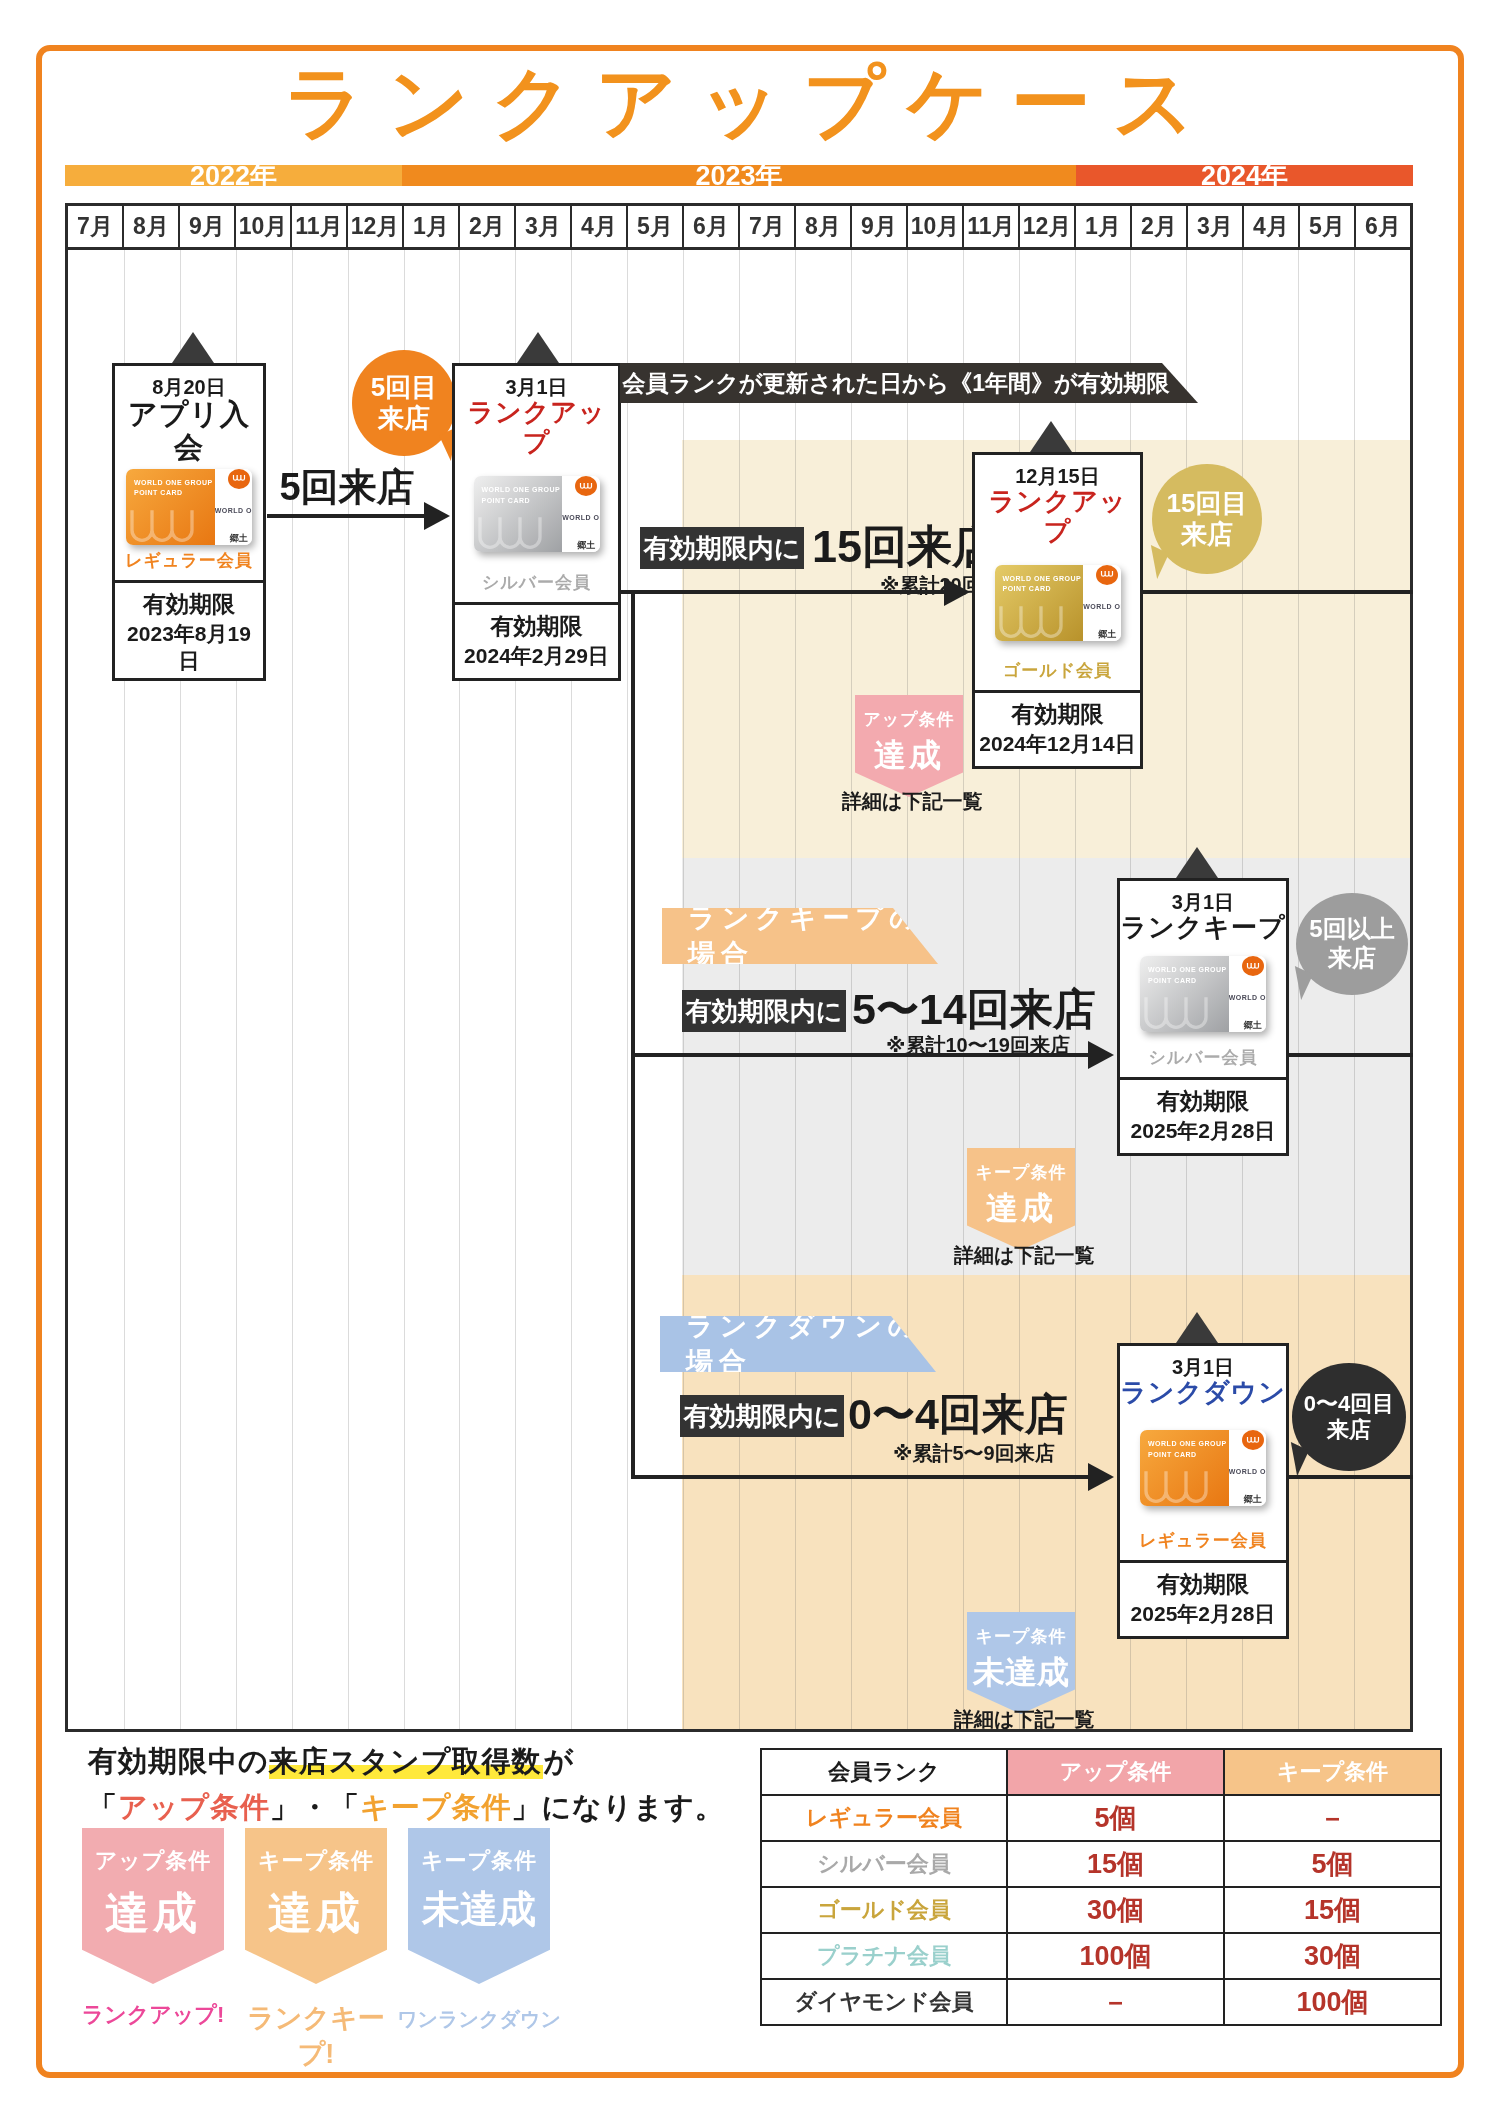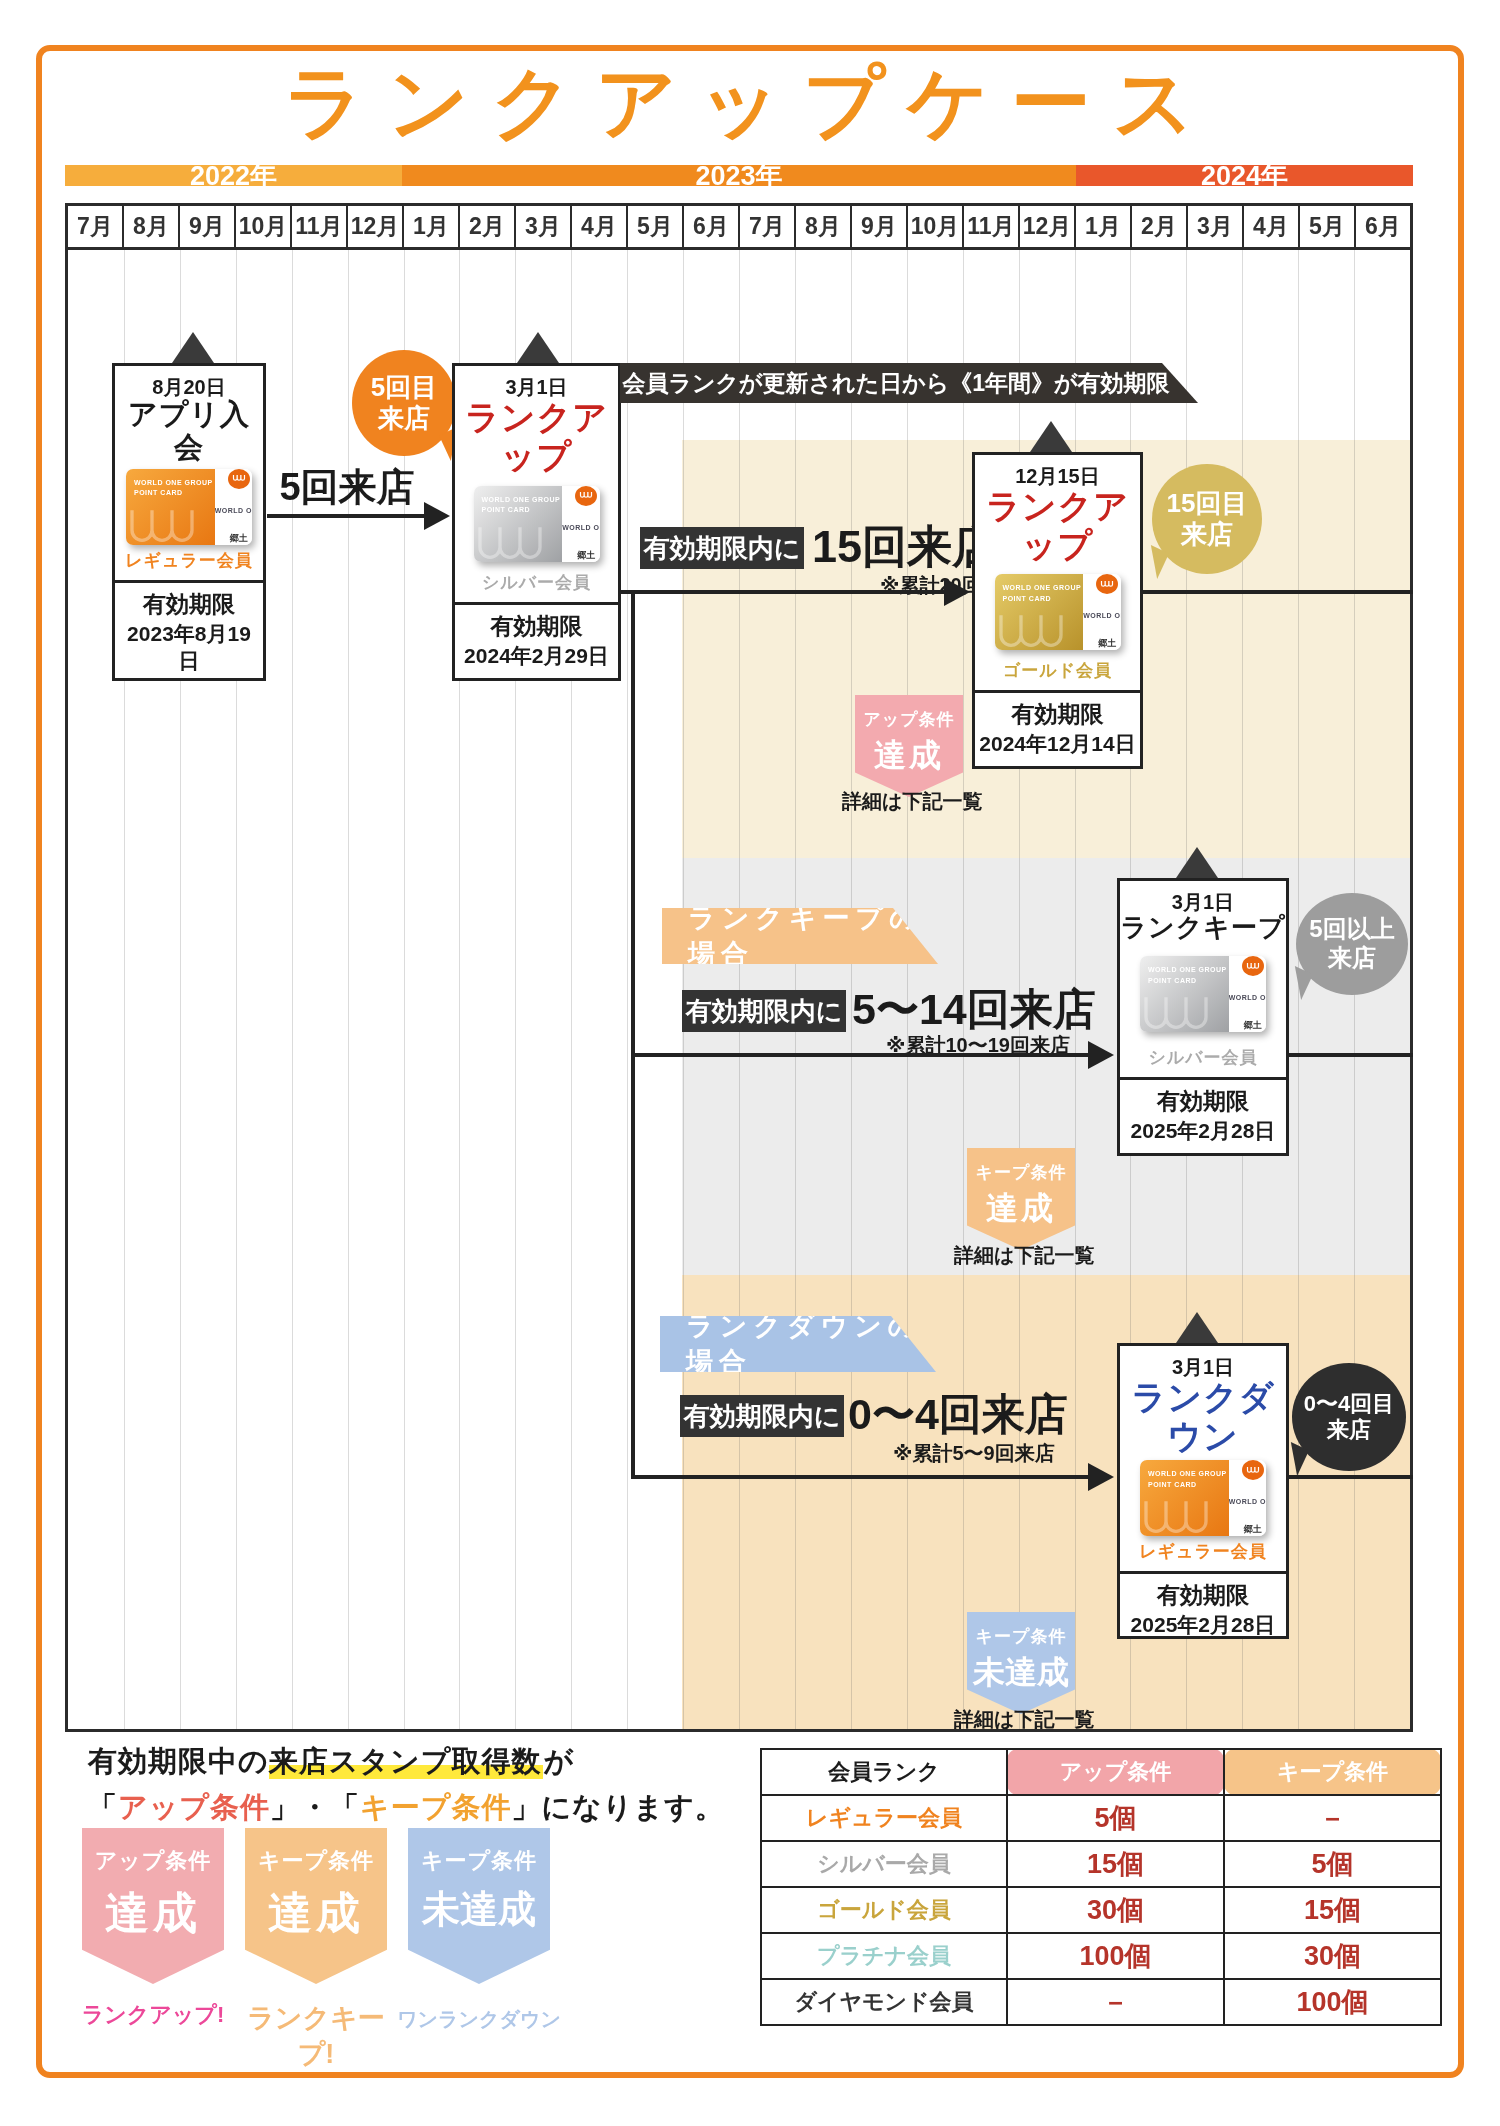--- a/index.html
+++ b/index.html
@@ -38,21 +38,21 @@
   .vl{position:absolute;width:4px;background:#222;}
   .ar{position:absolute;width:0;height:0;border-top:14px solid transparent;border-bottom:14px solid transparent;
       border-left:26px solid #222;}
 
   
   .cbox{position:absolute;background:#fff;border:3px solid #222;box-sizing:border-box;text-align:center;
         display:flex;flex-direction:column;}
   .cbox .top{flex:1;display:flex;flex-direction:column;align-items:center;justify-content:space-between;
              padding:10px 0 8px;}
   .cbox .date{font-size:20px;font-weight:700;line-height:1.1;}
-  .cbox .event{font-size:34px;font-weight:900;line-height:1.15;letter-spacing:1px;}
+  .cbox .event{font-size:26px;font-weight:900;line-height:1.15;letter-spacing:1px;}
   .event.black{color:#1a1a1a;font-size:29px;}
   .event.red{color:#C8241E;}
   .event.blue{color:#2B4BA8;}
   .cbox .member{font-size:17px;font-weight:bold;letter-spacing:1px;}
   .member.orange{color:#F0831F;}
   .member.silver{color:#ABABAB;}
   .member.gold{color:#C9A53C;}
   .cbox .expiry{border-top:3px solid #222;padding:7px 2px 9px;font-weight:bold;line-height:1.3;}
   .expiry .el{font-size:23px;}
   .expiry .ed{font-size:21px;}
@@ -138,21 +138,21 @@
   #fr3{left:408px;background:#AFC7E8;}
   #fr3 .rs{font-size:38px;letter-spacing:0;}
   .fresult{position:absolute;top:2000px;width:172px;text-align:center;font-weight:900;}
   #fres1{left:67px;color:#ec4899;font-size:22px;}
   #fres2{left:230px;color:#F5BA77;font-size:27px;}
   #fres3{left:393px;color:#AFC7E8;font-size:20px;top:2006px;}
 
   
   #rank-table{position:absolute;left:760px;top:1748px;width:680px;border-collapse:collapse;table-layout:fixed;background:#fff;}
   #rank-table th,#rank-table td{border:2px solid #222;height:46px;box-sizing:border-box;text-align:center;padding:0;}
-  #rank-table th{font-size:22px;border-radius:11px;}
+  #rank-table th{font-size:22px;}
   th.h-rank{background:#fff;color:#1b1b1b;}
   th.h-up{background:#F2A5A9;color:#fff;}
   th.h-keep{background:#F6C489;color:#fff;}
   td.rank{font-size:22px;font-weight:bold;}
   td.tv{font-size:27px;font-weight:900;color:#B5342A;}
 </style>
 </head>
 <body>
 
 <div id="page">

